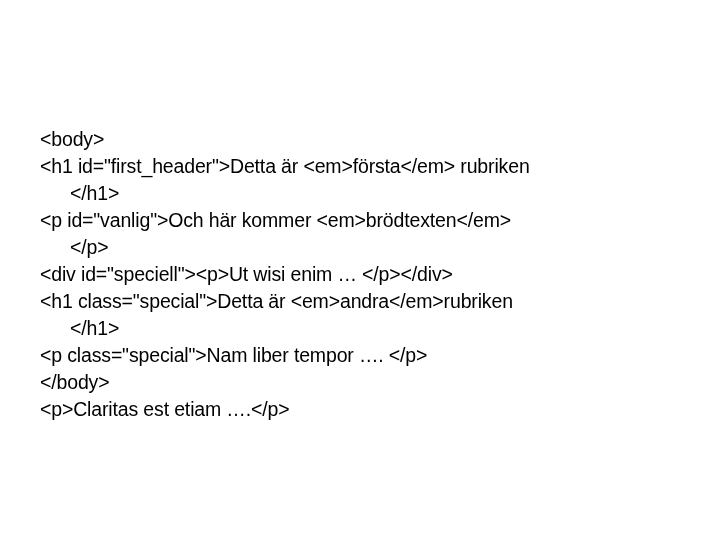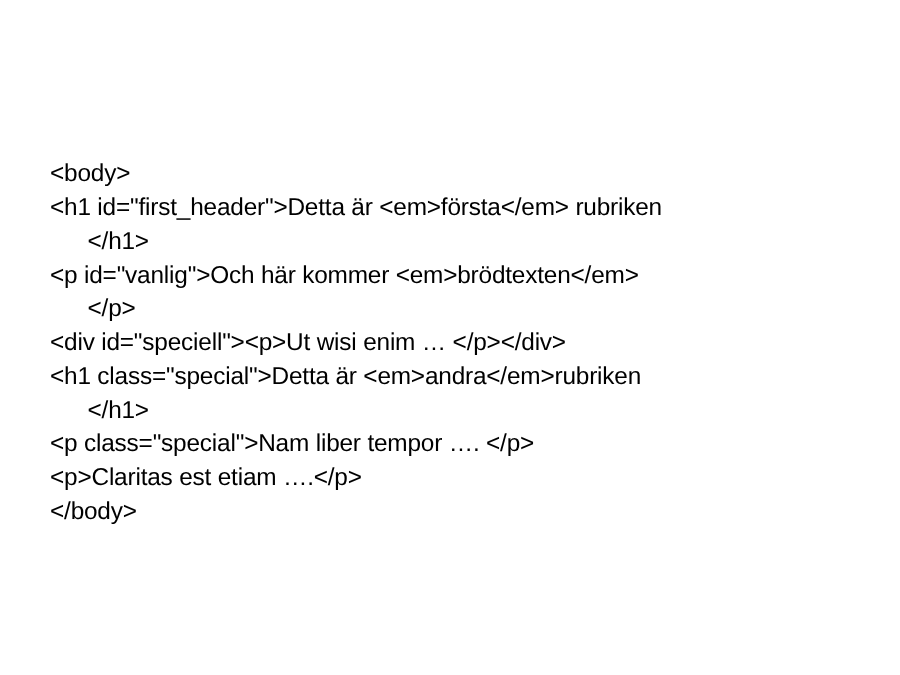--- a/index.html
+++ b/index.html
@@ -45,16 +45,16 @@
   <div id="code-block" style="color: rgb(0, 0, 0);">
       <div class="code-line">&lt;body&gt;</div>
       <div class="code-line">&lt;h1 id="first_header"&gt;Detta är &lt;em&gt;första&lt;/em&gt; rubriken</div>
       <div class="code-line indented">&lt;/h1&gt;</div>
       <div class="code-line">&lt;p id="vanlig"&gt;Och här kommer &lt;em&gt;brödtexten&lt;/em&gt;</div>
       <div class="code-line indented">&lt;/p&gt;</div>
       <div class="code-line">&lt;div id="speciell"&gt;&lt;p&gt;Ut wisi enim … &lt;/p&gt;&lt;/div&gt;</div>
       <div class="code-line">&lt;h1 class="special"&gt;Detta är &lt;em&gt;andra&lt;/em&gt;rubriken</div>
       <div class="code-line indented">&lt;/h1&gt;</div>
       <div class="code-line">&lt;p class="special"&gt;Nam liber tempor …. &lt;/p&gt;</div>
+      <div class="code-line">&lt;/body&gt;</div>
       <div class="code-line">&lt;p&gt;Claritas est etiam ….&lt;/p&gt;</div>
-      <div class="code-line">&lt;/body&gt;</div>
     </div>
 </div>
 
 </body></html>

